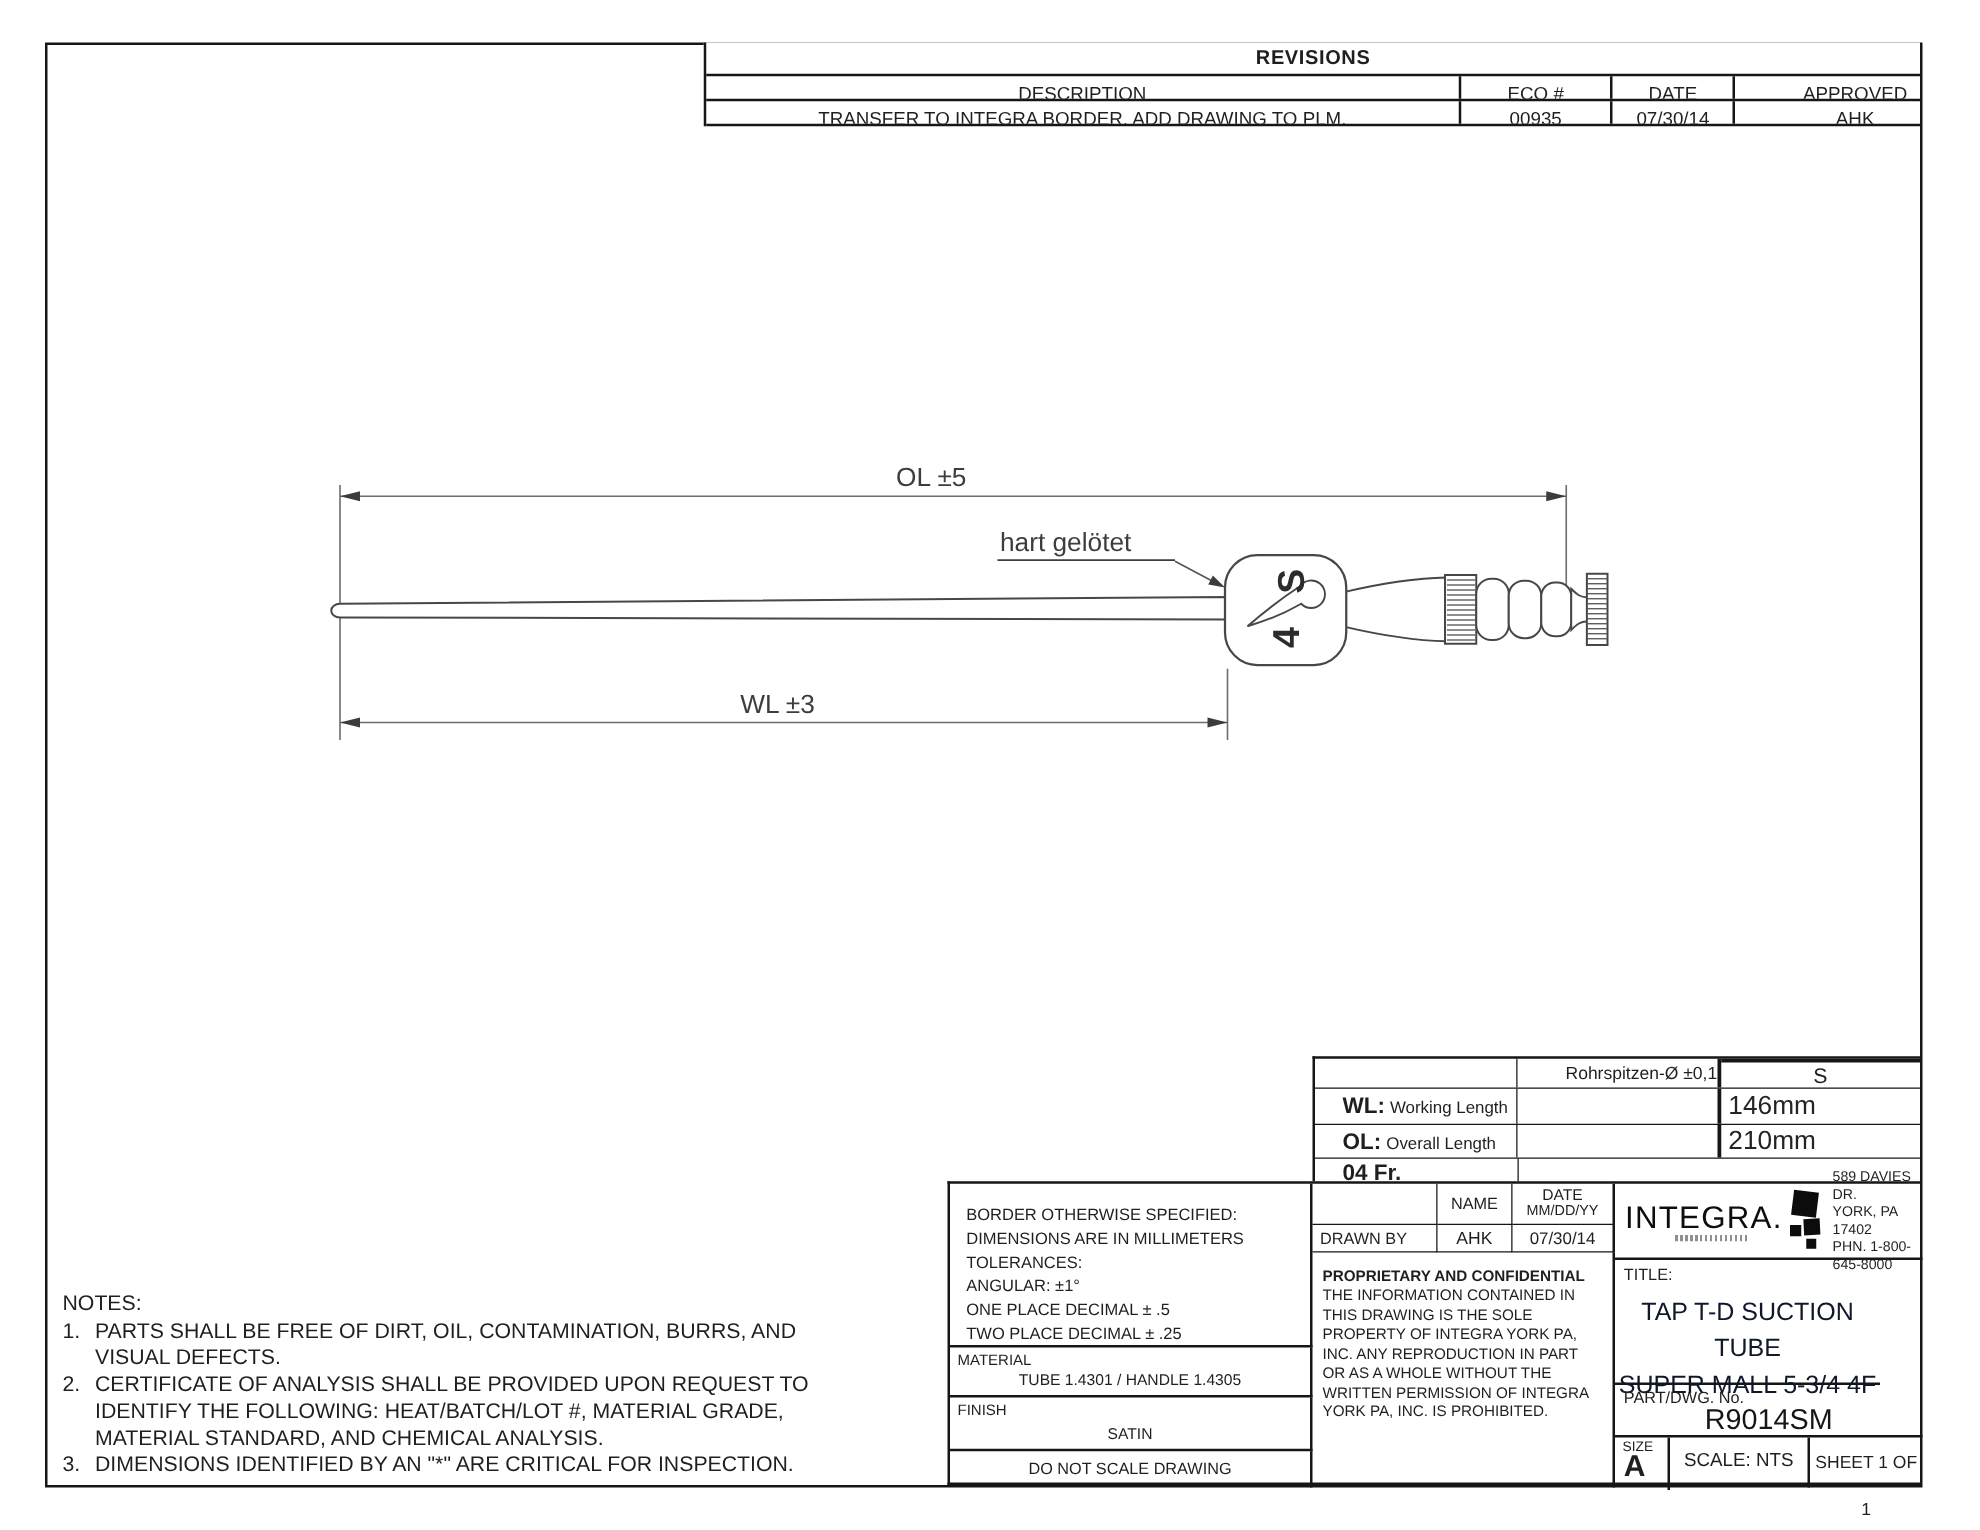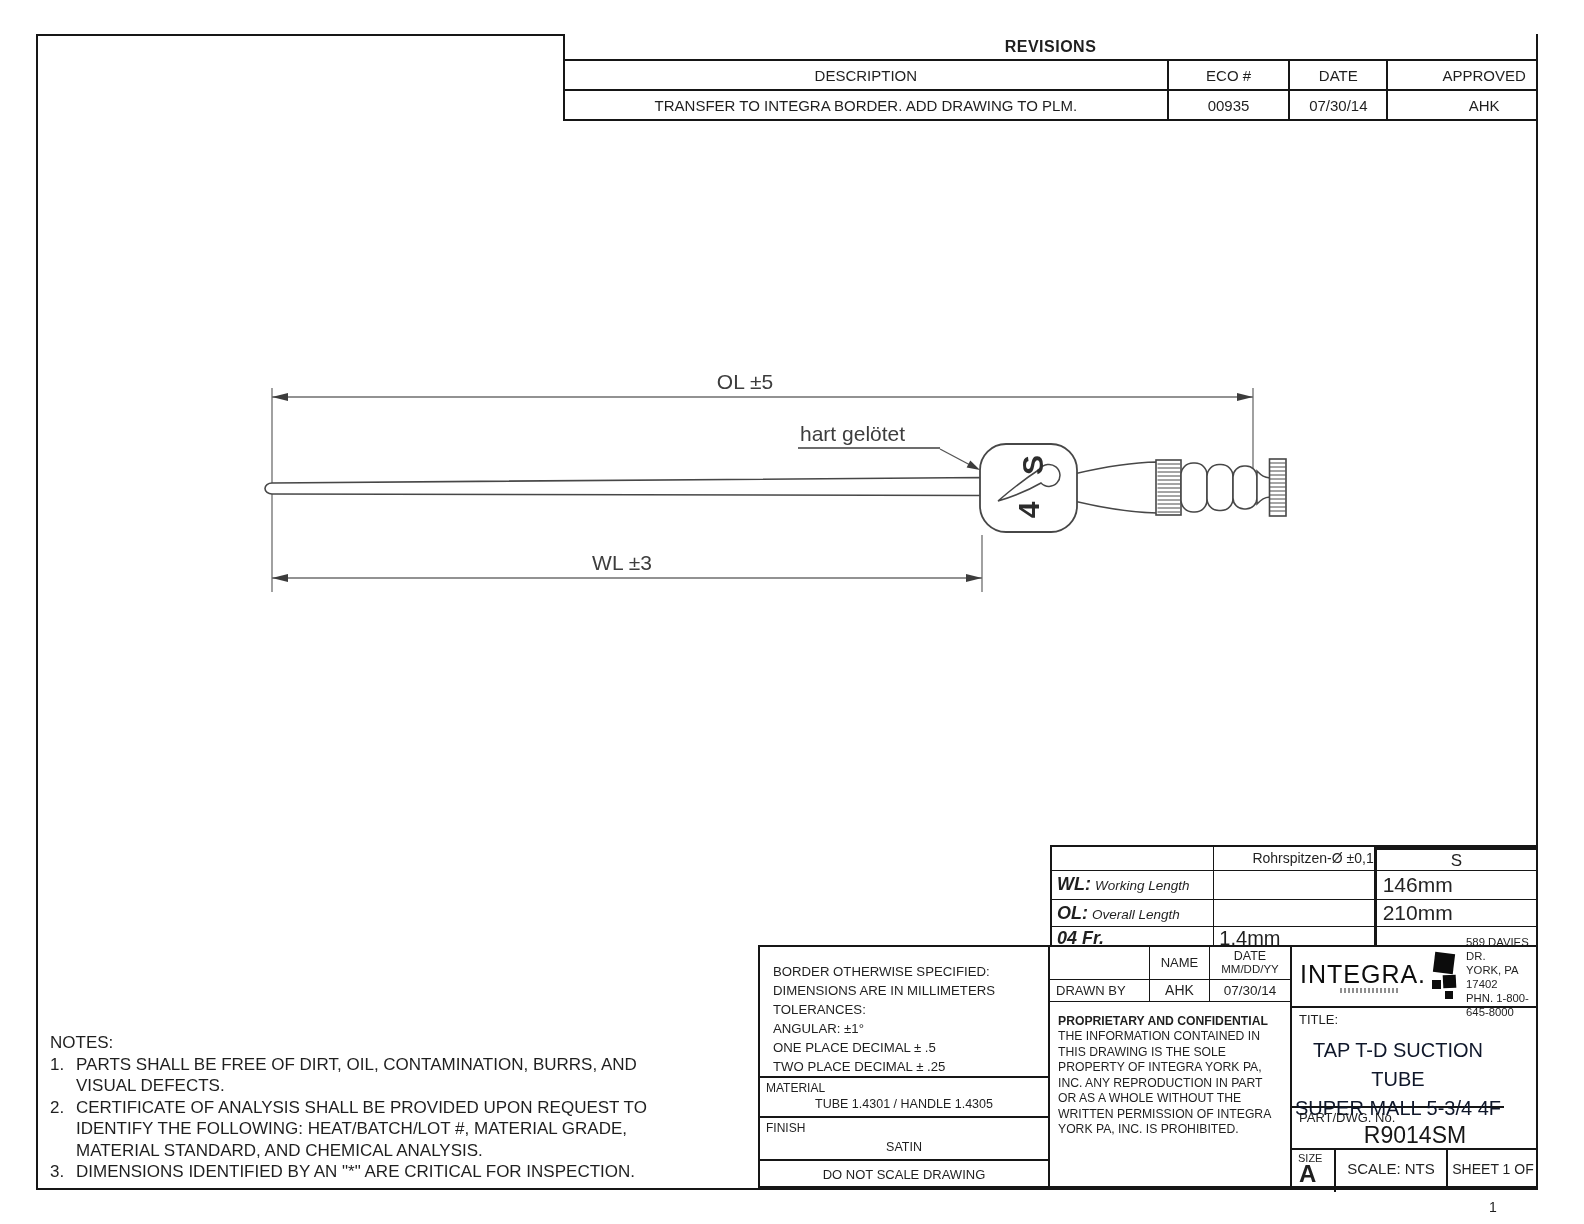--- a/index.html
+++ b/index.html
@@ -15,36 +15,36 @@
   .frame{left:36px;top:34px;width:1502px;height:1156px;border:2px solid var(--ink);}
 
   
   svg.draw{left:0;top:0;width:1584px;height:1224px;}
   svg text{font-family:"Liberation Sans", sans-serif;}
 
   
   .rev{left:563px;top:34px;width:973px;border-left:2px solid var(--ink);background:#fff;z-index:2;}
   .rev-title{height:27px;line-height:26px;text-align:center;font-weight:bold;font-size:16px;
              border-bottom:2px solid var(--ink);letter-spacing:.5px;}
-  .rev-row{display:flex;height:30px;border-bottom:2px solid var(--ink);}
+  .rev-row{display:flex;height:20px;border-bottom:2px solid var(--ink);}
   .rev-cell{font-size:15px;text-align:center;line-height:29px;border-right:2px solid var(--ink);overflow:hidden;}
   .rev-cell:last-child{border-right:none;padding-left:44px;}
   .rc1{width:605px;} .rc2{width:122px;} .rc3{width:98px;} .rc4{width:148px;}
 
   
   .spec{left:1050px;top:845px;width:486px;border:2px solid var(--ink);border-right:none;background:#fff;z-index:2;}
   .spec-row{display:flex;border-bottom:1.5px solid var(--ink);}
   .spec-row:last-child{border-bottom:none;}
-  .sc1{width:163px;border-right:1.5px solid var(--ink);padding-left:5px;font-style:italic;}
+  .sc1{width:163px;border-right:1.5px solid var(--ink);padding-left:22px;}
   .sc2{width:163px;border-right:3px solid var(--ink);padding-left:5px;}
   .sc3{width:160px;padding-left:6px;}
   .spec-h{height:24px;}
   .spec-h .sc3{border-top:3.5px solid var(--ink);text-align:center;font-size:17px;line-height:21px;padding-left:0;}
   .spec-h .sc2{text-align:right;font-size:14px;line-height:23px;}
-  .spec-r1{height:29px;} .spec-r2{height:27px;} .spec-r3{height:24px;}
+  .spec-r1{height:29px;} .spec-r2{height:27px;} .spec-r3{height:24px;flex-direction:column;}
   .spec-abbr{font-weight:bold;font-size:18px;line-height:27px;}
   .spec-name{font-size:13.5px;margin-left:4px;line-height:27px;}
   .spec-val{font-size:21px;line-height:27px;color:#242424;}
   .spec-mid{font-size:20px;line-height:23px;}
 
   
   .tb{left:758px;top:945px;width:778px;height:243px;border:2px solid var(--ink);border-right:none;background:#fff;z-index:2;}
   .tb .cell{position:absolute;border-color:var(--ink);}
   .tb-a1{left:0;top:0;width:290px;height:131px;border-right:2px solid var(--ink);border-bottom:2px solid var(--ink);
          padding:15px 0 0 13px;font-size:13.2px;line-height:19px;}

